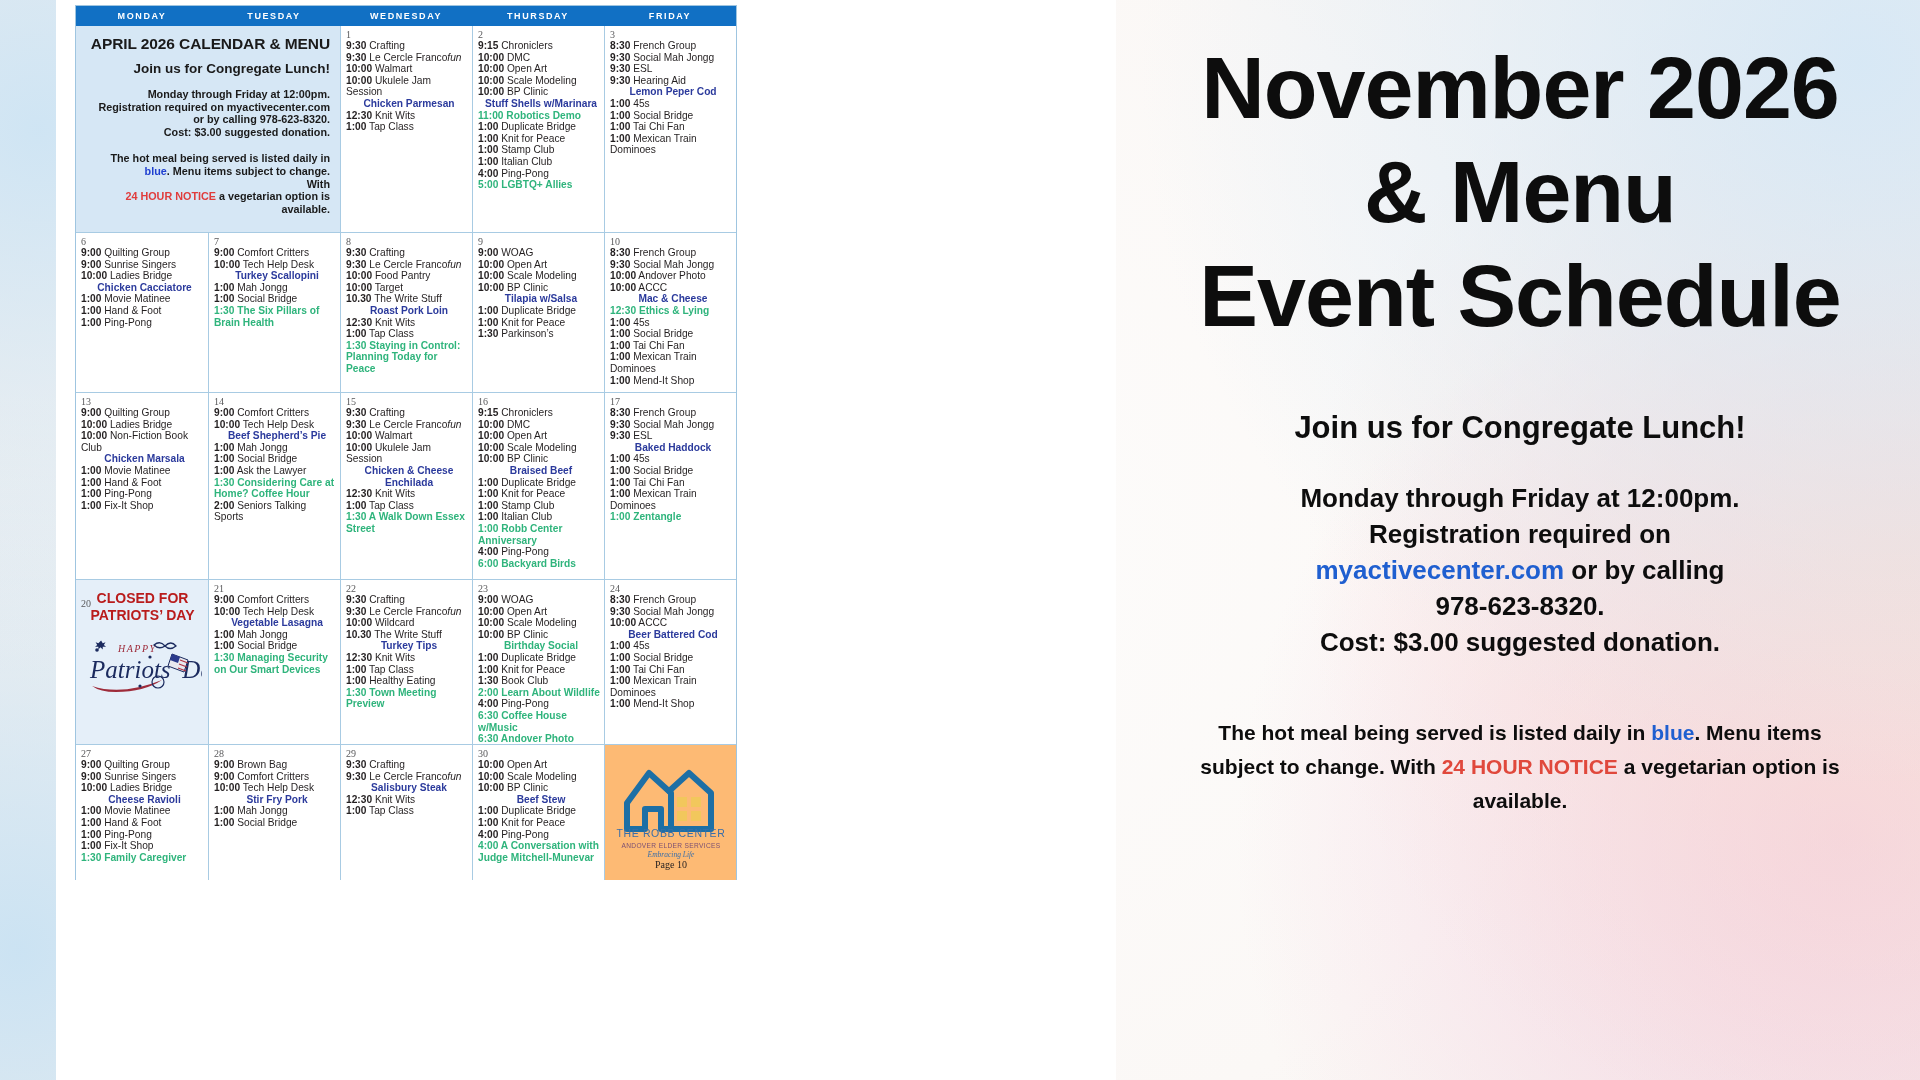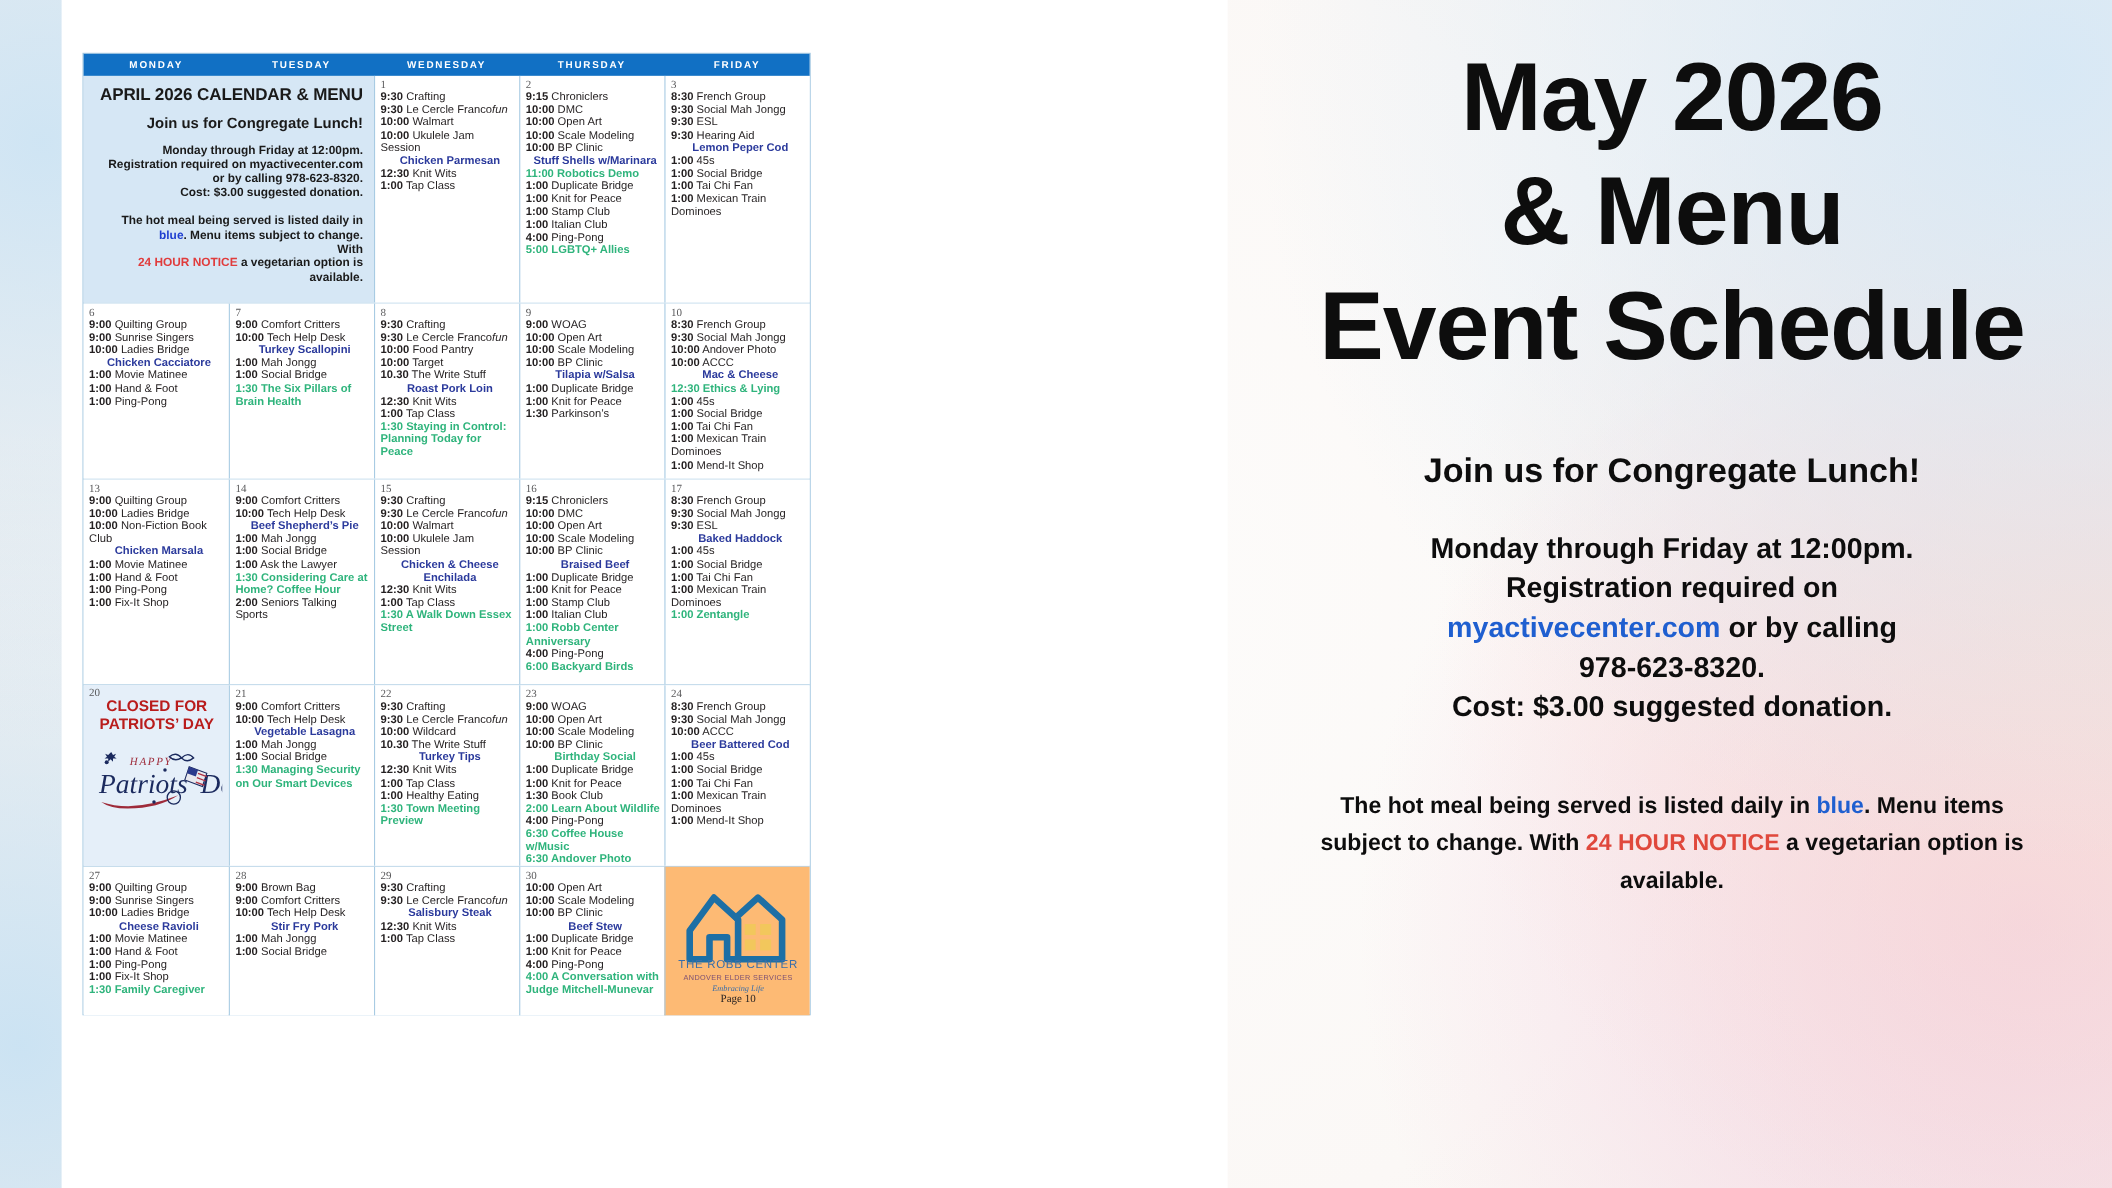--- a/index.html
+++ b/index.html
@@ -30,21 +30,20 @@
 
   
   #calendar {
     position: absolute;
     left: 75px; top: 5px;
     width: 662px; height: 875px;
     background: #ffffff;
     border: 1px solid #9fc5e0;
     display: flex; flex-direction: column;
     z-index: 3;
-    margin-top: 43px;
   }
   .cal-header {
     display: grid;
     grid-template-columns: repeat(5, 1fr);
     background: #1170c4;
     height: 20px;
     flex: 0 0 20px;
   }
   .cal-header .dow {
     color: #ffffff;
@@ -354,21 +353,21 @@
           <div class="ev meal">Baked Haddock</div>
           <div class="ev"><span class="t">1:00</span><span> 45s</span></div>
           <div class="ev"><span class="t">1:00</span><span> Social Bridge</span></div>
           <div class="ev"><span class="t">1:00</span><span> Tai Chi Fan</span></div>
           <div class="ev"><span class="t">1:00</span><span> Mexican Train Dominoes</span></div>
           <div class="ev special"><span class="t">1:00</span><span> Zentangle</span></div>
         </div>
       </div>
       <div class="cal-week w4">
         <div class="cell closed-cell">
-          <div class="daynum" style="position: absolute; left: 5px; top: 2px;">20</div>
+          <div class="daynum" style="position: absolute; left: 5px; top: 18px;">20</div>
           <div class="ctitle">
             <div>CLOSED FOR</div>
             <div>PATRIOTS’ DAY</div>
           </div>
           <div class="patriots-logo">
             <svg width="118" height="62" viewBox="0 0 118 62">
               <text x="34" y="16" font-family="Liberation Serif, serif" font-size="10" font-style="italic" letter-spacing="1.5" fill="#9e2b3a">HAPPY</text>
               <path d="M22 12 l3 5 l5 -2 l-3 5 l4 3 l-6 0 l0 5 l-4 -4 l-4 4 l0 -5 l-6 0 l4 -3 l-3 -5 l5 2 z" fill="#1b2a5e" transform="translate(5,-2) scale(0.55)"></path>
               <circle cx="13" cy="14" r="1.8" fill="#1b2a5e"></circle>
               <circle cx="66" cy="21" r="1.6" fill="#1b2a5e"></circle>
@@ -485,21 +484,21 @@
               <text x="56" y="78" text-anchor="middle" font-family="Liberation Sans, sans-serif" font-size="10.5" letter-spacing="0.6" fill="#3a6ea8">THE ROBB CENTER</text>
             </svg><div style="text-align:center;font-size:6.6px;letter-spacing:0.35px;color:#7b4f73;font-family:'Liberation Sans',sans-serif;margin-top:1px;">ANDOVER ELDER SERVICES</div><div style="text-align:center;font-size:7.5px;font-style:italic;color:#3a6ea8;font-family:'Liberation Serif',serif;margin-top:1px;">Embracing Life</div></div>
           <div class="pagenum">Page 10</div>
         </div>
       </div>
     </div>
 </div>
 
 <div id="right">
   <div class="big-title">
-    <div>May 2026</div>
+    <div>November 2026</div>
     <div>&amp; Menu</div>
     <div>Event Schedule</div>
   </div>
 
   <div class="join">Join us for Congregate Lunch!</div>
 
   <div class="details">
     <div>Monday through Friday at 12:00pm.</div>
     <div>
       <span>Registration required on</span>

